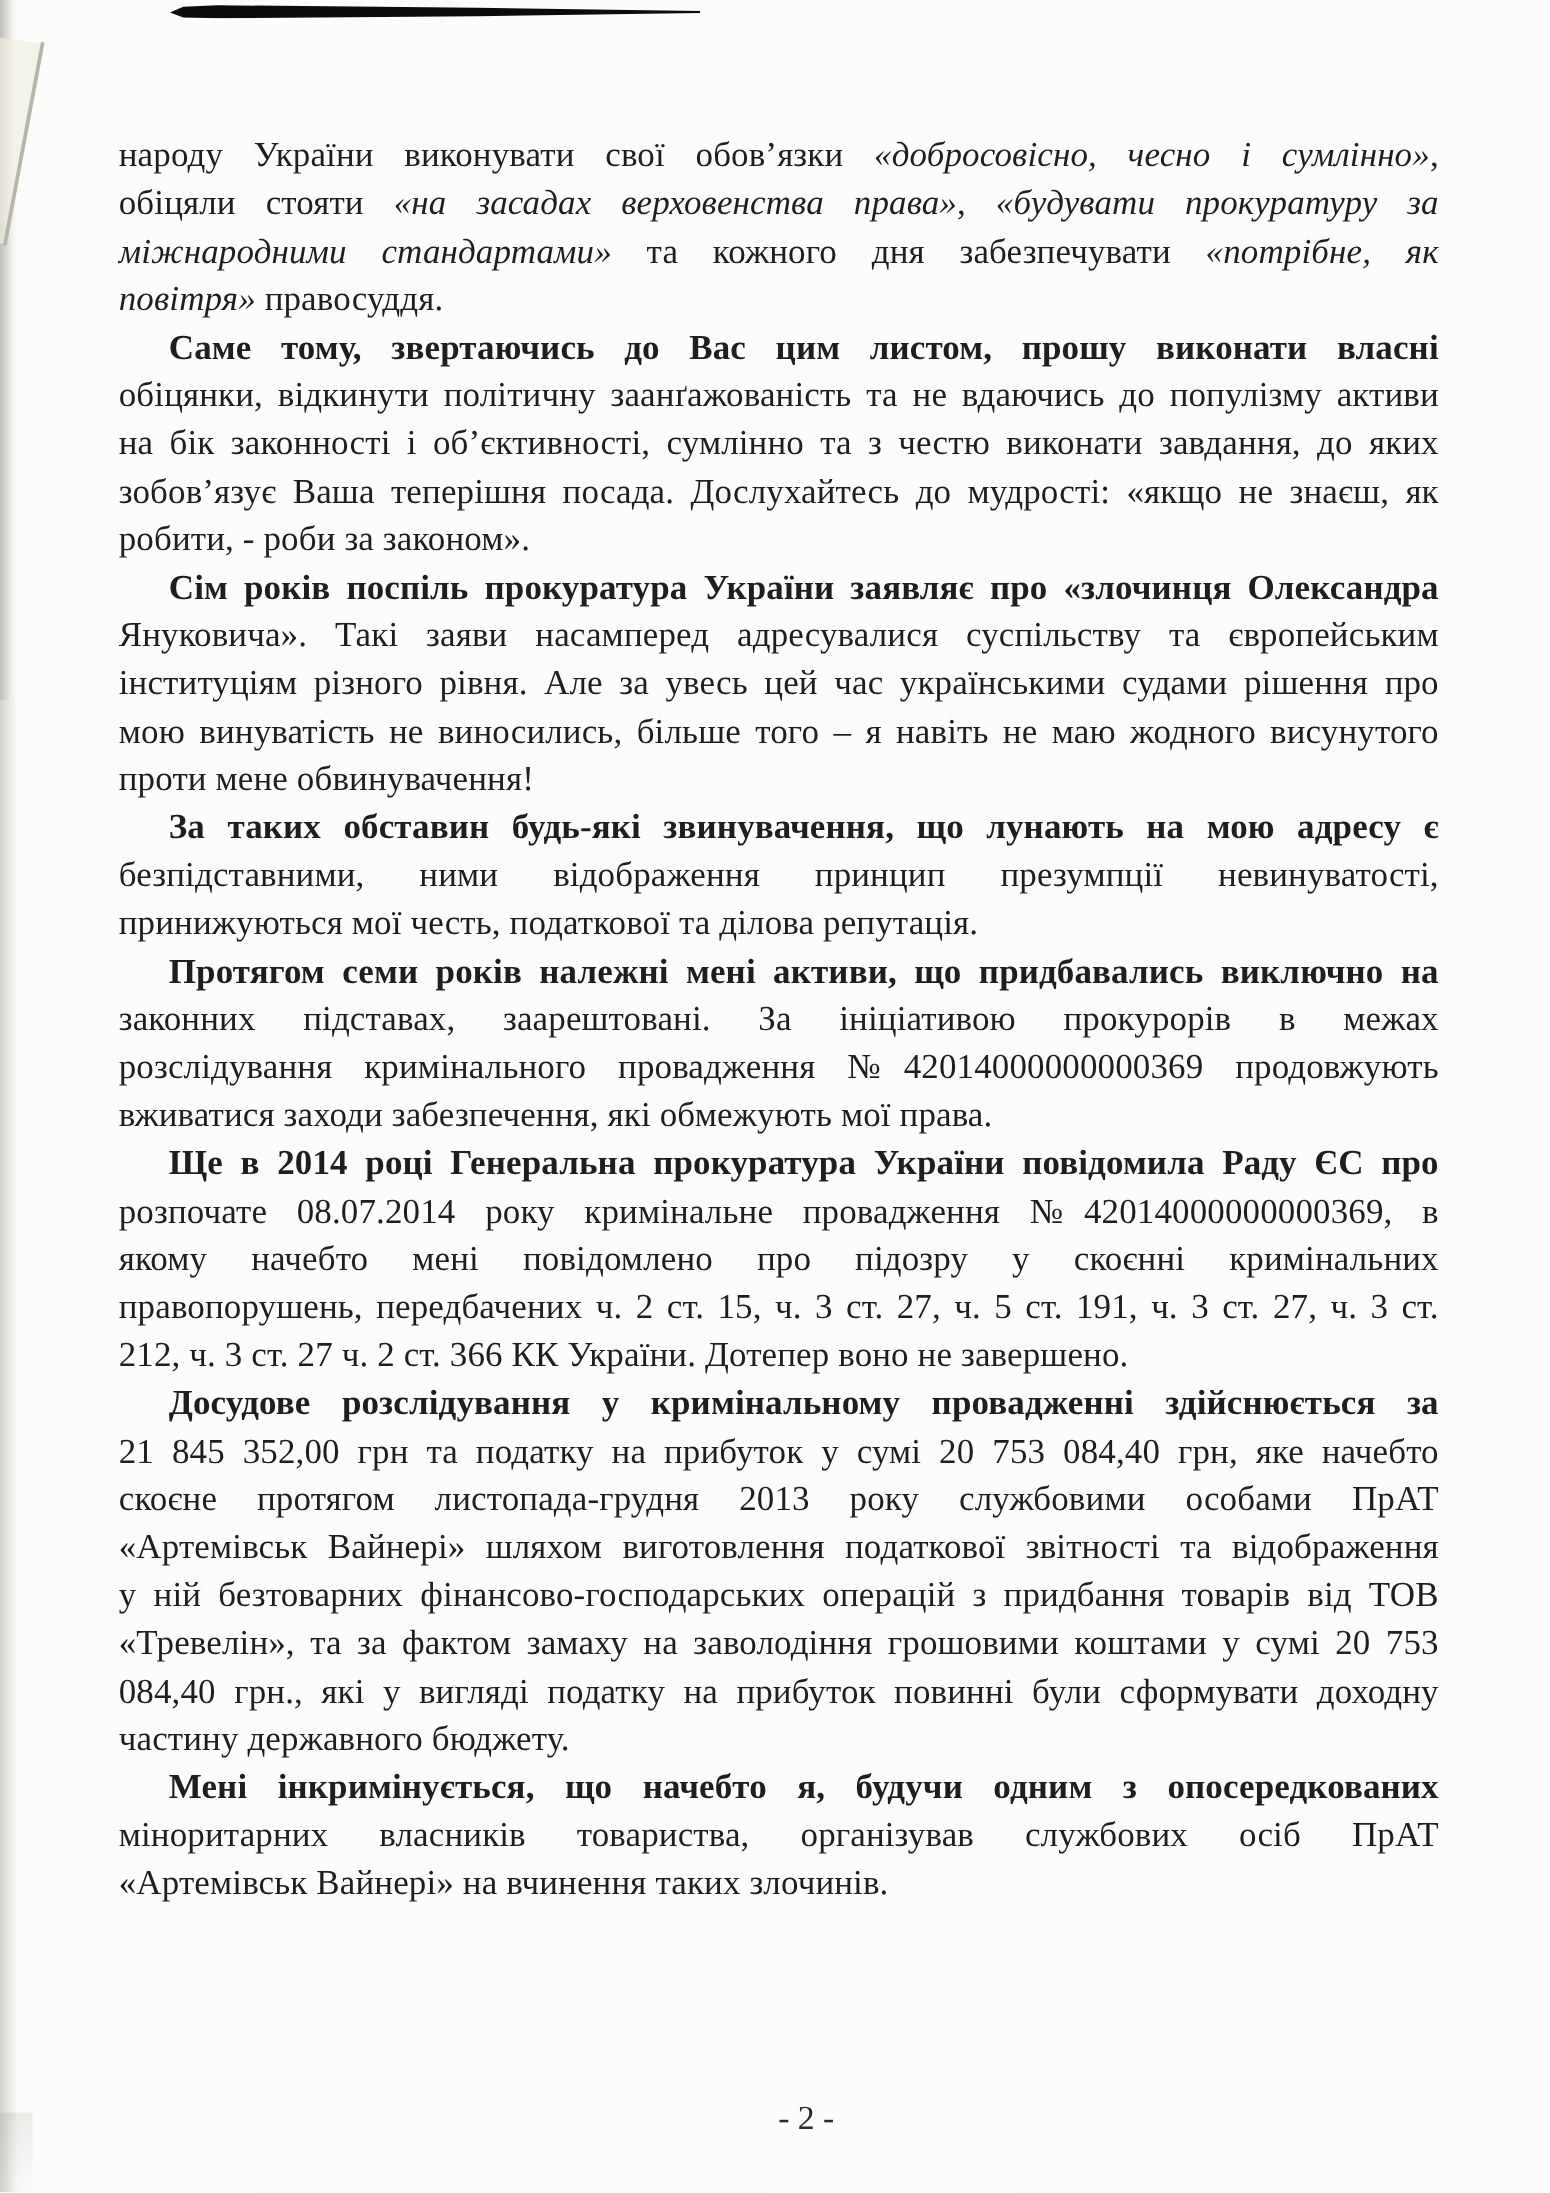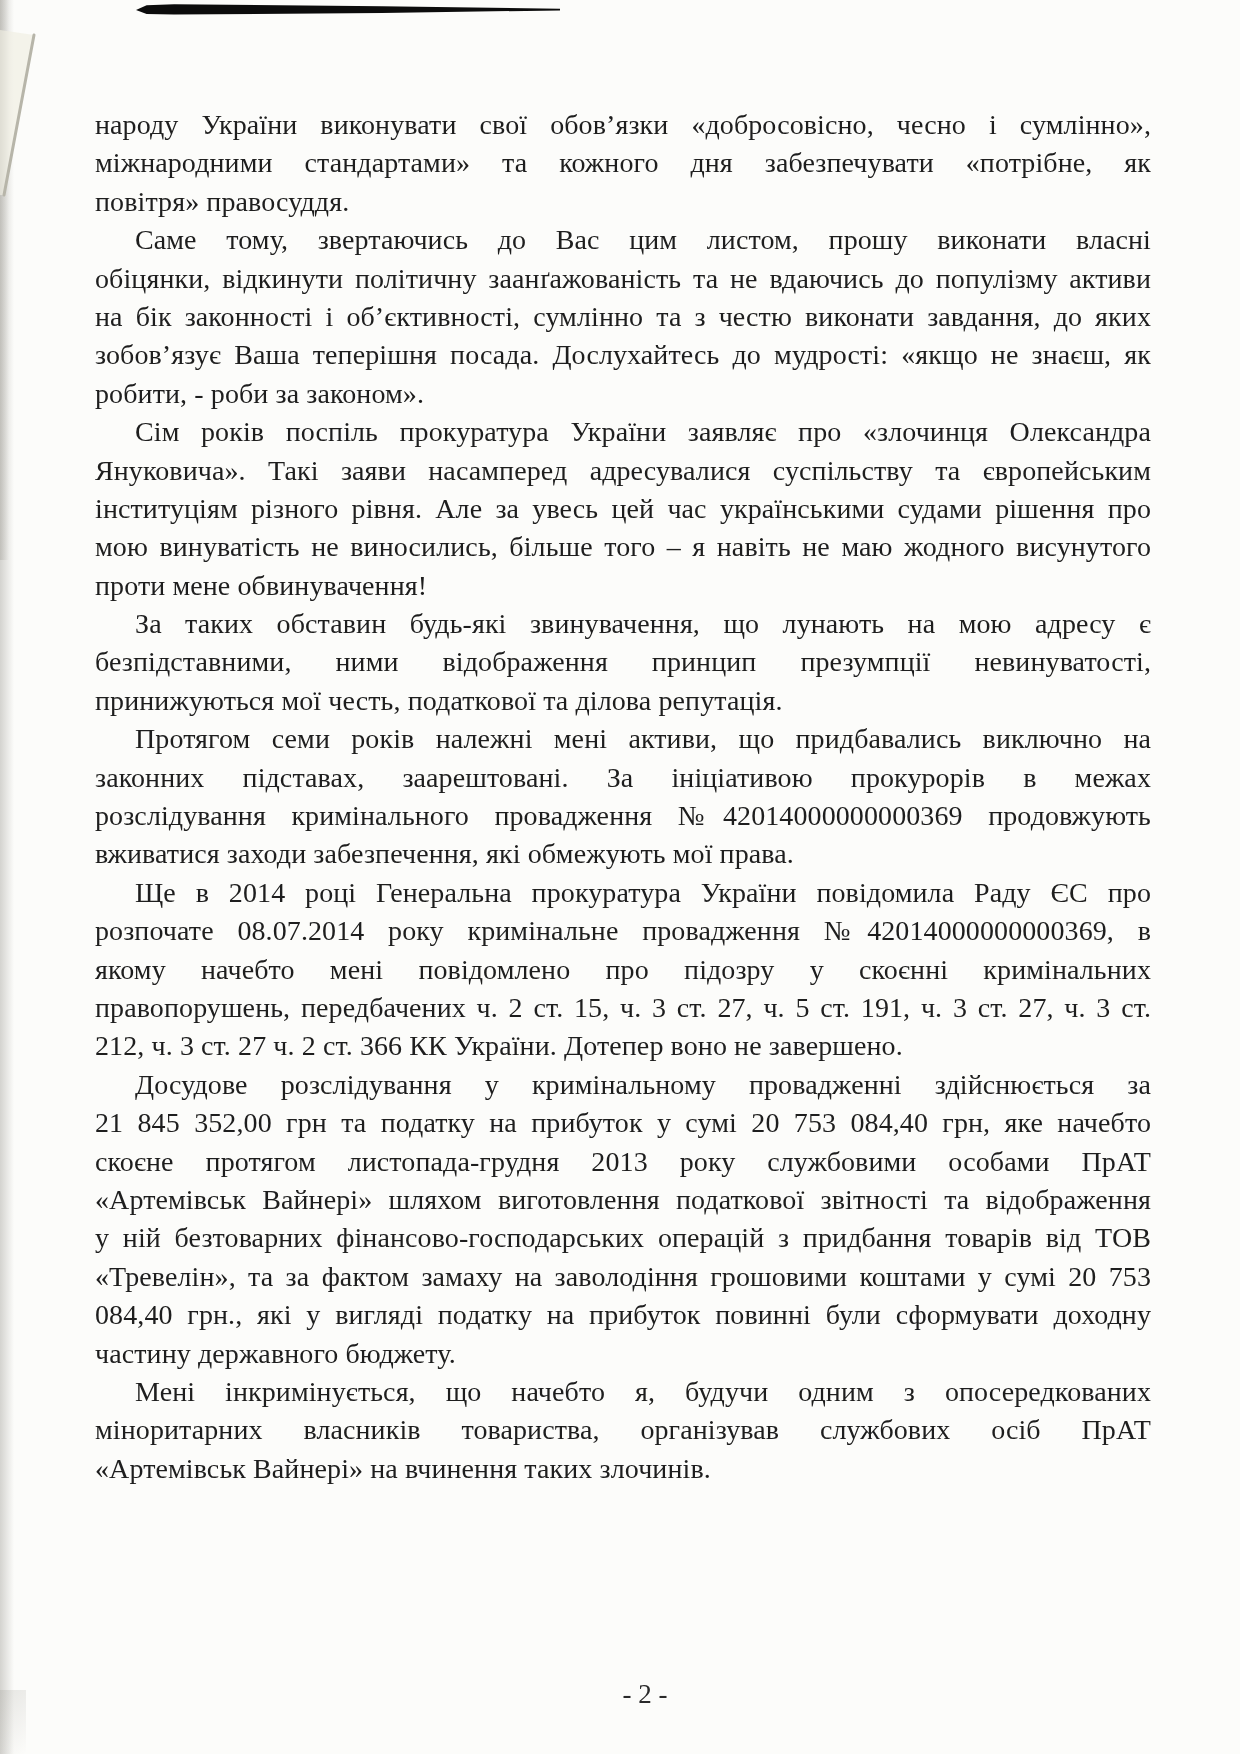--- a/index.html
+++ b/index.html
@@ -51,22 +51,22 @@
   }
   .tline {
     height: 38.4px;
     text-align: justify;
     text-align-last: justify;
   }
   .tline.end {
     text-align: right;
     text-align-last: left;
   }
-  .tline.ind { text-indent: 40px; }
-  .it { }
+  .tline.ind { text-indent: 40px; font-weight: bold; }
+  .it { font-style: italic; }
   .pageno {
     position: absolute;
     top: 1679px; left: 25px; width: 1240px;
     text-align: center;
     font-size: 27px;
     color: #2a2a2a;
   }
 </style>
 </head>
 <body>
@@ -78,20 +78,21 @@
   <div class="edge-shade-top"></div>
 
   <svg class="corner-fold" width="140" height="240" viewBox="0 0 140 240">
     <polygon points="0,30 34,35 4,195 0,195" fill="#f0eee2" opacity="0.65"></polygon>
     <line x1="34" y1="35" x2="4" y2="195" stroke="#b7b5a9" stroke-width="3" stroke-linecap="round"></line>
   </svg>
 
   <div class="doc">
       <div>
         <div class="tline"><span>народу України виконувати свої обов’язки </span><span class="it">«добросовісно, чесно і сумлінно»</span><span>,</span></div>
+        <div class="tline"><span>обіцяли стояти </span><span class="it">«на засадах верховенства права»</span><span>, </span><span class="it">«будувати прокуратуру за</span></div>
         <div class="tline"><span class="it">міжнародними стандартами»</span><span> та кожного дня забезпечувати </span><span class="it">«потрібне, як</span></div>
         <div class="tline end"><span class="it">повітря»</span><span> правосуддя.</span></div>
       </div>
       <div>
         <div class="tline ind"><span>Саме тому, звертаючись до Вас цим листом, прошу виконати власні</span></div>
         <div class="tline"><span>обіцянки, відкинути політичну заанґажованість та не вдаючись до популізму активи</span></div>
         <div class="tline"><span>на бік законності і об’єктивності, сумлінно та з честю виконати завдання, до яких</span></div>
         <div class="tline"><span>зобов’язує Ваша теперішня посада. Дослухайтесь до мудрості: «якщо не знаєш, як</span></div>
         <div class="tline end"><span>робити, - роби за законом».</span></div>
       </div>

